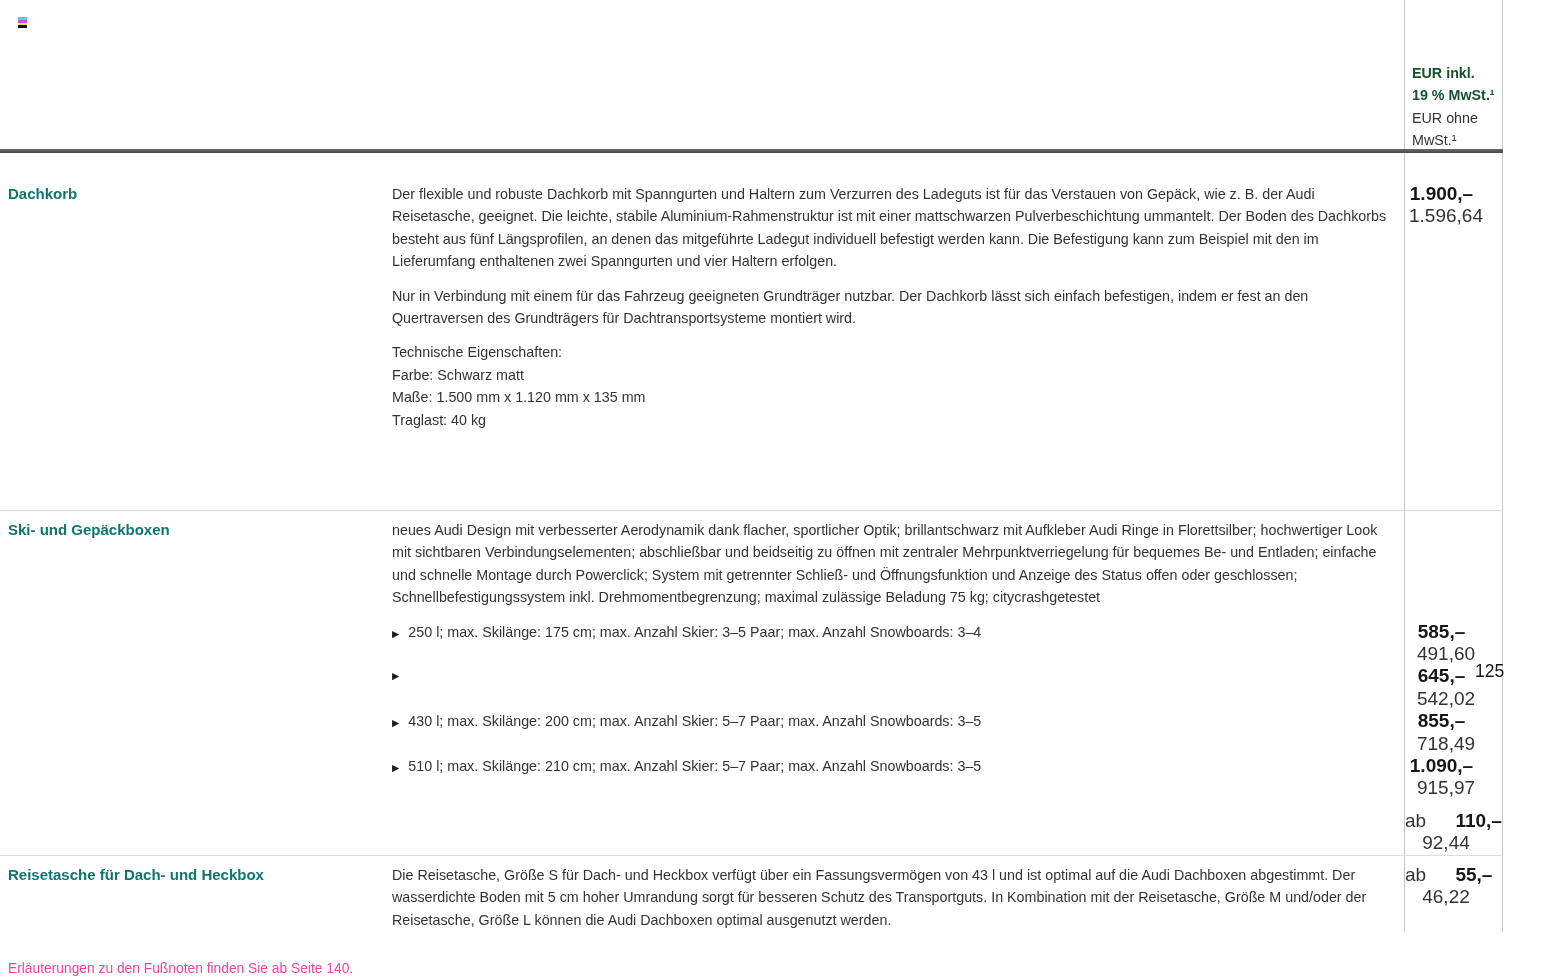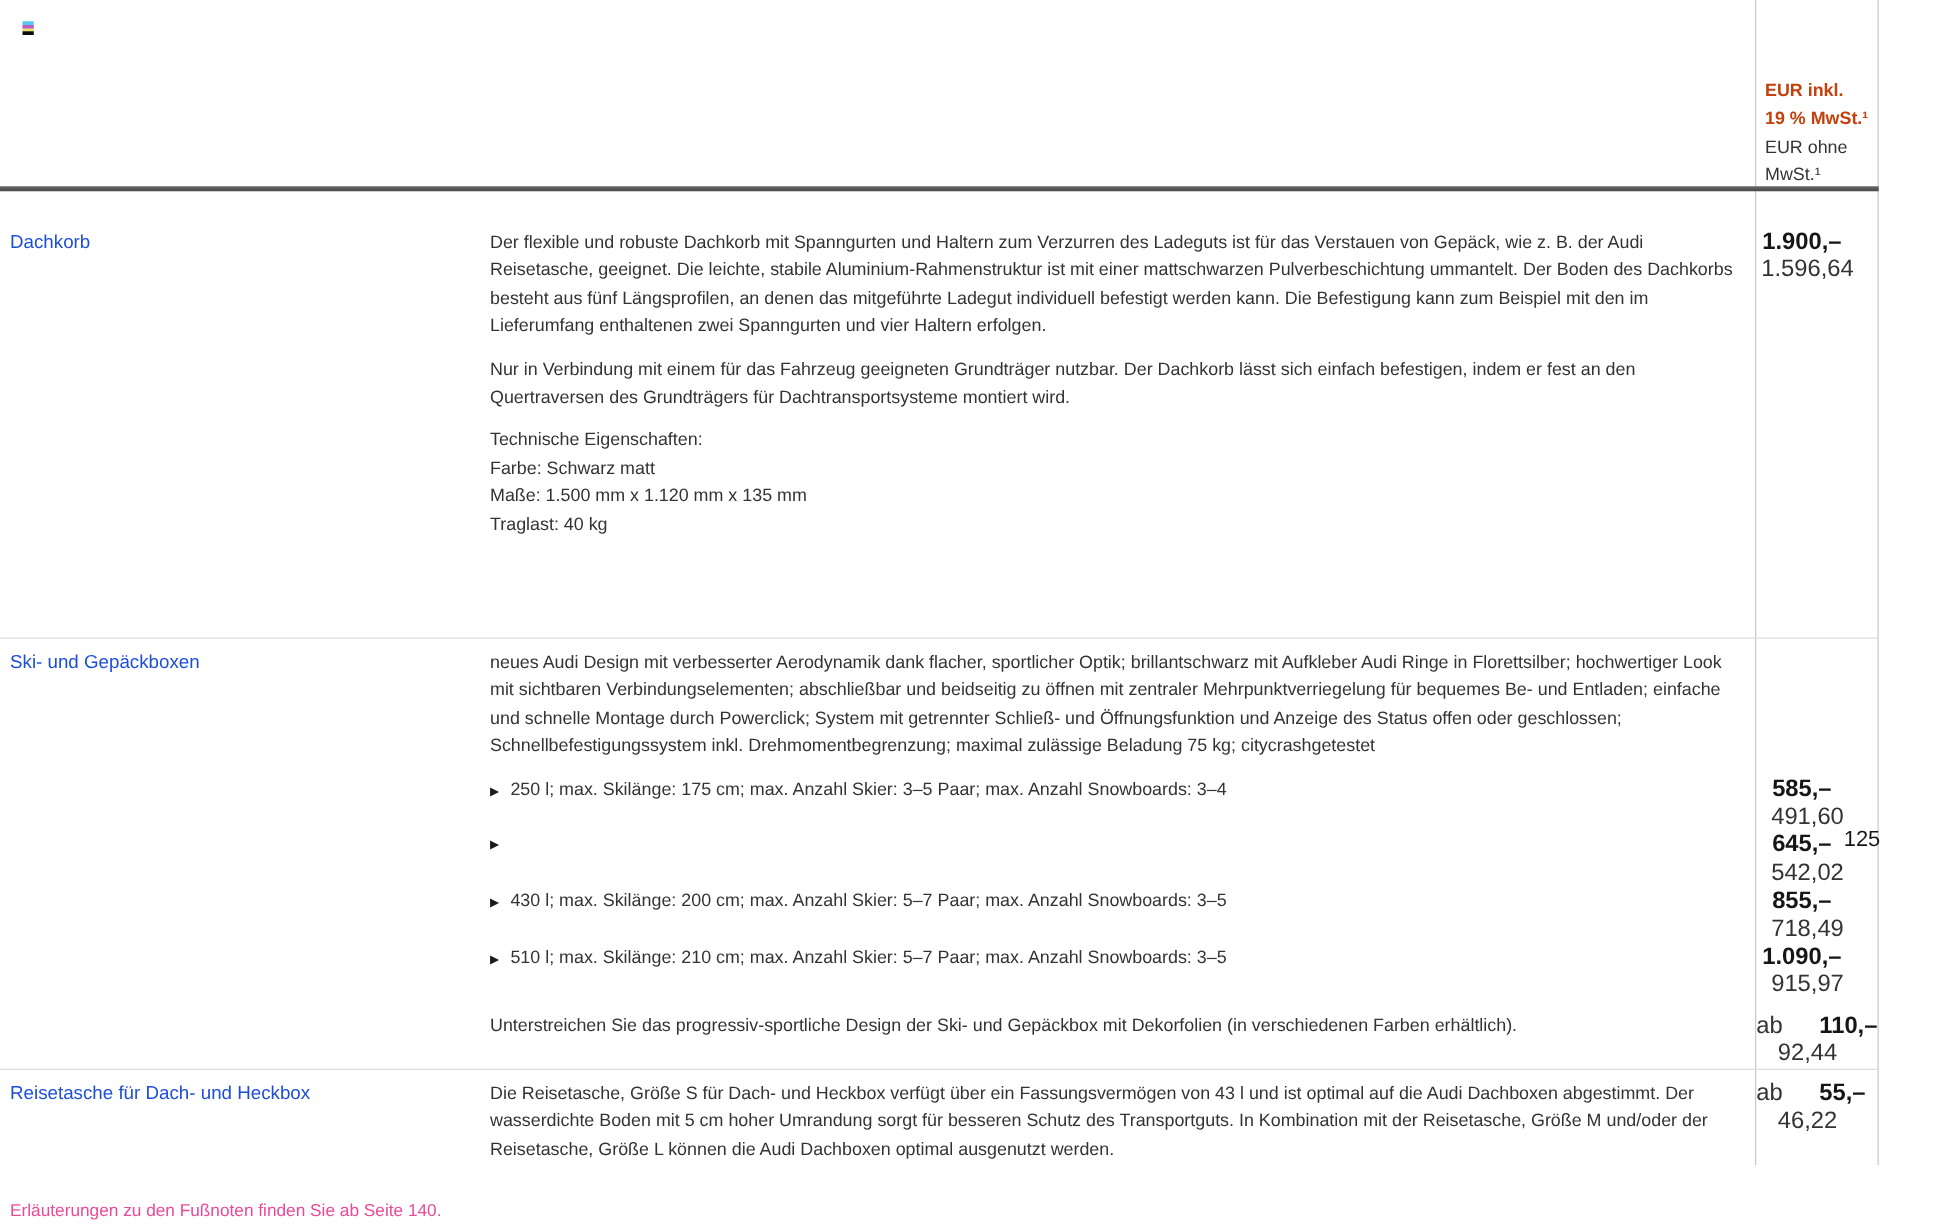--- a/index.html
+++ b/index.html
@@ -20,27 +20,27 @@
   .vl-2 { left:1502px; }
   .thick-rule { position:absolute; left:0; top:149px; width:1503px; height:4px;
                 background:linear-gradient(#6b6b6b,#474747); }
   .hsep { position:absolute; left:0; width:1503px; height:1px; background:#dddddd; }
   .sep-1 { top:510px; }
   .sep-2 { top:855px; }
 
   
   .price-header { position:absolute; left:1412px; top:62px; width:86px;
                   font-size:14.3px; line-height:22.4px; color:#333; }
-  .price-header .bold { font-weight:700; color:#c2410c; }
+  .price-header .bold { font-weight:700; color:#14532d; }
 
   
   .row { position:absolute; left:0; width:1503px; }
   .row-1 { top:183px; } .row-2 { top:519px; } .row-3 { top:864px; }
-  .rt { position:absolute; left:8px; top:0; margin:0; font-size:15px; font-weight:400;
-        color:#1d4ed8; line-height:22.4px; white-space:nowrap; }
+  .rt { position:absolute; left:8px; top:0; margin:0; font-size:15px; font-weight:700;
+        color:#0f766e; line-height:22.4px; white-space:nowrap; }
   .desc { position:absolute; left:392px; top:0; width:998px;
           font-size:14.3px; line-height:22.4px; color:#333333; }
   .desc p { margin:0 0 12px 0; }
   .desc p.last { margin-bottom:0; }
   .ln { display:block; }
 
   .price { position:absolute; left:1405px; top:0; width:97px;
            font-size:19px; line-height:22.4px; text-align:center; }
   .pi { font-weight:700; color:#161616; padding-right:24px; white-space:nowrap; }
   .pe { color:#333333; padding-right:15px; white-space:nowrap; }
@@ -119,21 +119,20 @@
         </li>
         <li>
           <span class="tri">▶</span>
           <span>430 l; max. Skilänge: 200 cm; max. Anzahl Skier: 5–7 Paar; max. Anzahl Snowboards: 3–5</span>
         </li>
         <li>
           <span class="tri">▶</span>
           <span>510 l; max. Skilänge: 210 cm; max. Anzahl Skier: 5–7 Paar; max. Anzahl Snowboards: 3–5</span>
         </li>
       </ul>
-      <p class="outro last">Unterstreichen Sie das progressiv-sportliche Design der Ski- und Gepäckbox mit Dekorfolien (in verschiedenen Farben erhältlich).</p>
     </div>
     <div class="price">
       <div class="spacer"></div>
       <div class="pair">
         <div class="pi">585,–</div>
         <div class="pe">491,60</div>
       </div>
       <div class="pair">
         <div class="pi">645,–</div>
         <div class="pe">542,02</div>

